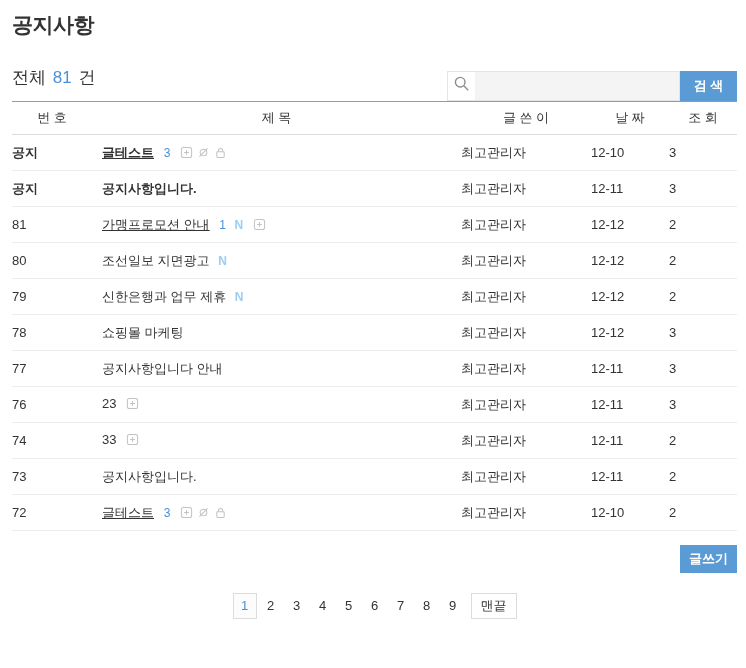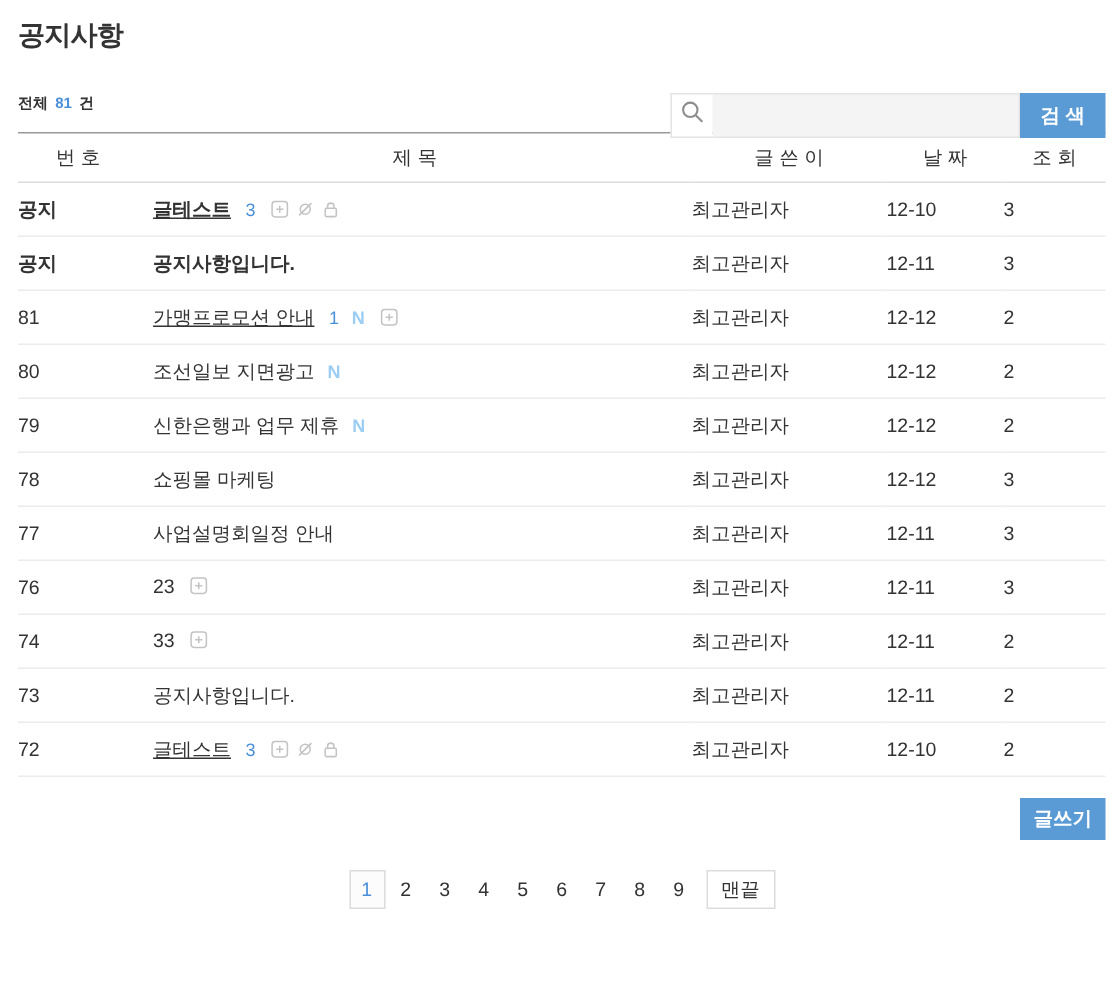--- a/index.html
+++ b/index.html
@@ -7,35 +7,35 @@
   body {
     width: 746px;
     height: 668px;
     font-family: "Liberation Sans", "DejaVu Sans", sans-serif;
     color: #333;
     overflow: hidden;
   }
   .wrap { padding: 9px 9px 0 12px; }
 
   .page-title {
-    font-size: 18px;
+    font-size: 21px;
     font-weight: bold;
     color: #333;
     letter-spacing: -0.5px;
     margin-top: 2px;
   }
 
   
   .board-info {
     margin-top: 27px;
     display: flex;
     justify-content: space-between;
     align-items: center;
   }
-  .total { font-size: 10px; color: #333; font-weight: bold; }
+  .total { font-size: 17px; color: #333; }
   .total .count { color: #4a90d9; margin: 0 2px; }
 
   .search-group { display: flex; height: 14px; justify-content: flex-end; }
   .search-icon-box {
     width: 28px;
     height: 30px;
     border: 1px solid #e4e4e4;
     border-right: none;
     background: #fff;
     display: flex;
@@ -265,21 +265,21 @@
         
       </td>
       <td class="cell-author">최고관리자</td>
       <td class="cell-date">12-12</td>
       <td class="cell-views">3</td>
     </tr>
 
     <tr class="board-row">
       <td class="cell-no">77</td>
       <td class="cell-title">
-        <a class="post-title" href="#">사업설명회일정 안내</a>
+        <a class="post-title" href="#">공지사항입니다 안내</a>
         
         
         
       </td>
       <td class="cell-author">최고관리자</td>
       <td class="cell-date">12-11</td>
       <td class="cell-views">3</td>
     </tr>
 
     <tr class="board-row">

